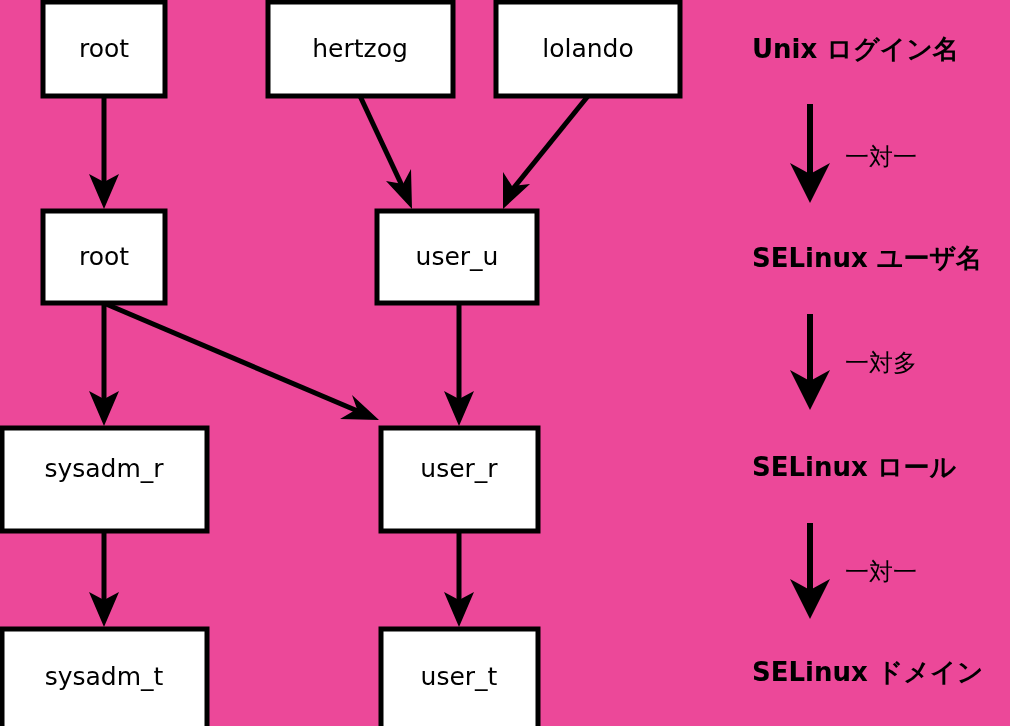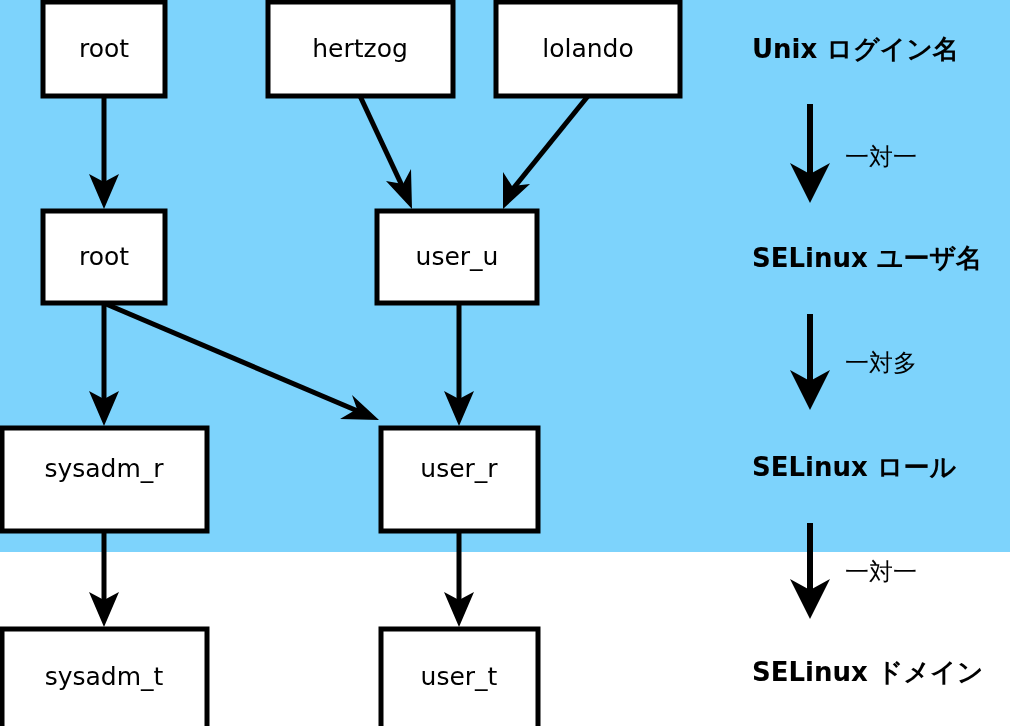--- a/index.html
+++ b/index.html
@@ -9,22 +9,22 @@
   }
   body {
     width: 1010px;
     height: 726px;
     overflow: hidden;
     font-family: "DejaVu Sans", sans-serif;
   }
   #diagram-root {
     position: relative;
     width: 1010px;
-    height: 552px;
-    background: #7dd3fc;
+    height: 726px;
+    background: #ec4899;
   }
   svg.canvas {
     position: absolute;
     top: 0;
     left: 0;
     width: 1010px;
     height: 726px;
     display: block;
   }
   .node-rect {

